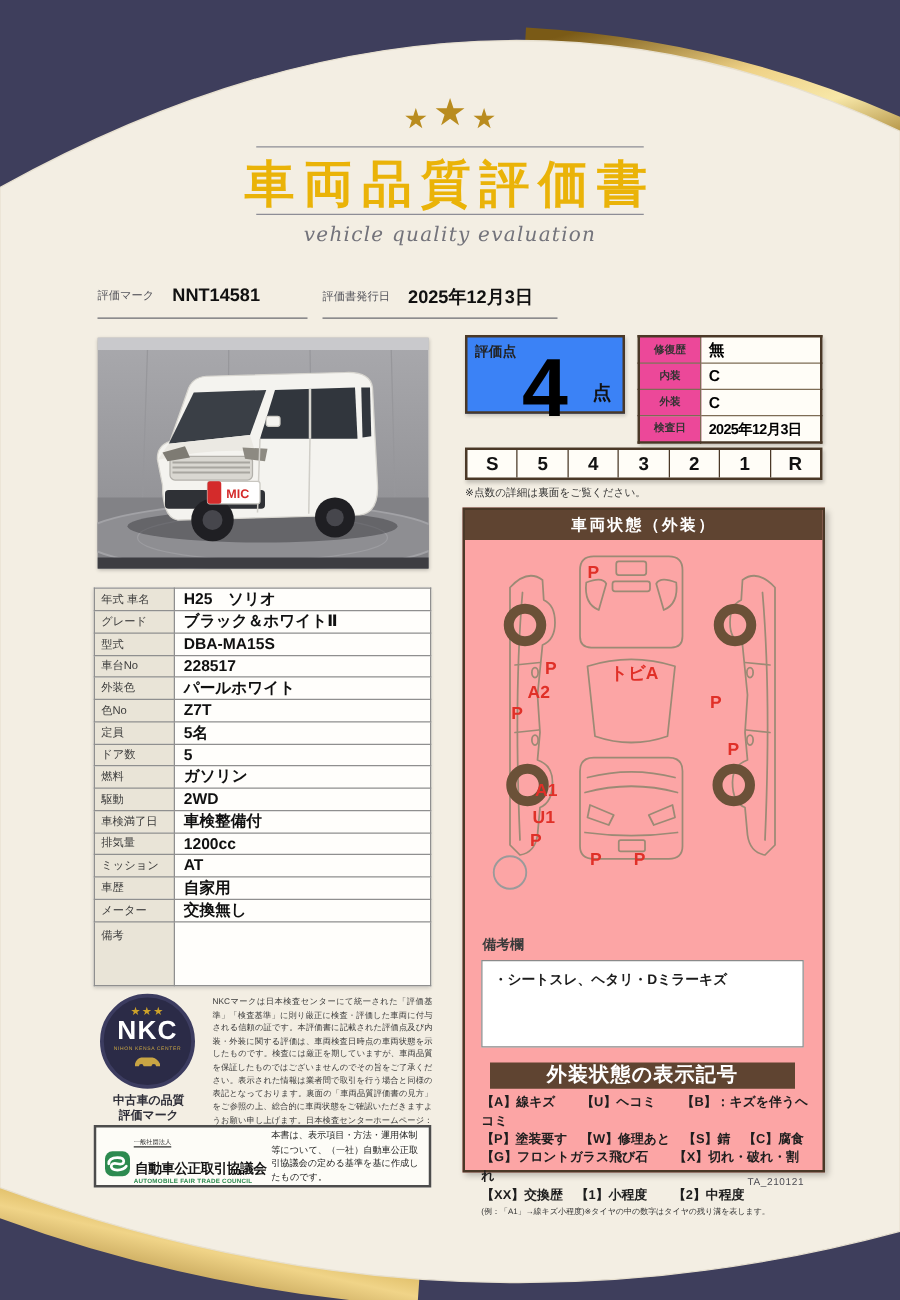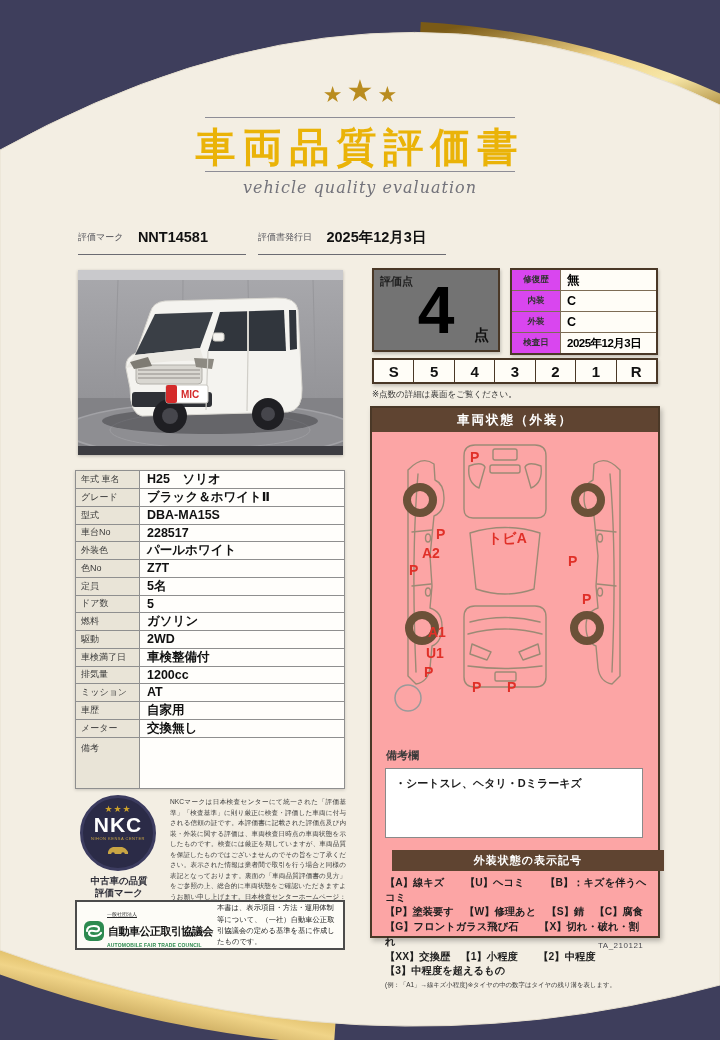--- a/index.html
+++ b/index.html
@@ -43,35 +43,35 @@
   .nkc-logo .lstars{font-size:9px;color:#cda22a;letter-spacing:1px;margin-top:7px;line-height:1;}
   .nkc-logo .lname{font-size:21px;font-weight:bold;letter-spacing:1px;line-height:1.05;}
   .nkc-logo .lsub{font-size:4px;color:#c9a544;letter-spacing:.5px;line-height:1.4;}
   .nkc-caption{position:absolute;left:0;top:80px;width:82px;text-align:center;font-size:9.5px;font-weight:bold;color:#2e2e38;line-height:1.25;}
   .nkc-text{position:absolute;left:92px;top:2px;width:176px;font-size:6.6px;line-height:1.6;color:#3a3a3a;text-align:justify;}
 
   
   .ftc{position:absolute;left:75px;top:900px;width:270px;height:50px;border:2px solid #4c4c4c;background:#fdfcf7;box-sizing:border-box;display:flex;align-items:center;padding:4px 6px;}
   .ftc-logo{width:130px;flex:0 0 auto;}
   .ftc-corp{font-size:5px;color:#2c2c2c;border-bottom:.5px solid #2c2c2c;display:inline-block;margin-left:24px;}
-  .ftc-row{display:flex;align-items:center;gap:3px;}
+  .ftc-row{display:flex;align-items:flex-end;gap:3px;}
   .ftc-name{font-size:11px;font-weight:bold;color:#141414;letter-spacing:-.5px;}
   .ftc-eng{font-size:5px;font-weight:bold;color:#2c8a4f;letter-spacing:.2px;margin-left:24px;}
   .ftc-text{flex:1;font-size:7.3px;line-height:1.55;color:#222;padding-left:4px;}
 
   
-  .scorebox{position:absolute;left:372px;top:268px;width:128px;height:84px;background:#737373;
+  .scorebox{position:absolute;left:372px;top:268px;width:128px;height:63px;background:#3b82f6;
      border:2.5px solid #4a3827;box-sizing:border-box;box-shadow:1px 2px 3px rgba(0,0,0,.2);}
   .scorebox .slabel{position:absolute;left:6px;top:4px;font-size:11px;font-weight:bold;color:#222;}
   .scorebox .sval{position:absolute;left:0;top:-2px;width:100%;text-align:center;font-size:66px;font-weight:bold;color:#000;line-height:84px;}
   .scorebox .sunit{position:absolute;right:9px;bottom:5px;font-size:15px;font-weight:bold;color:#111;}
   table.dtable{position:absolute;left:510px;top:268px;width:148px;height:84px;border-collapse:collapse;background:#fffdf7;
      border:2px solid #4a3827;box-shadow:1px 2px 3px rgba(0,0,0,.2);}
   table.dtable th,table.dtable td{border:1px solid #7d6c55;height:20px;padding:0 3px;}
-  table.dtable th{width:42px;background:#d946ef;font-size:8.5px;font-weight:bold;color:#333;}
+  table.dtable th{width:42px;background:#ec4899;font-size:8.5px;font-weight:bold;color:#333;}
   table.dtable td{font-size:12.5px;font-weight:bold;color:#000;padding-left:6px;}
   table.dtable td.date{font-size:11.5px;letter-spacing:-.5px;}
   .scale{position:absolute;left:372px;top:358px;width:286px;height:26px;border:2px solid #4a3827;background:#fffdf7;
      box-sizing:border-box;display:flex;box-shadow:1px 2px 3px rgba(0,0,0,.2);}
   .scale span{flex:1;border-right:1.5px solid #4a3827;display:flex;align-items:center;justify-content:center;
      font-size:15px;font-weight:bold;color:#111;}
   .scale span:last-child{border-right:none;}
   .scorenote{position:absolute;left:372px;top:389px;font-size:8.5px;color:#333;}
 
   
@@ -80,22 +80,22 @@
   .panel-h{height:24px;background:#5f4431;color:#fff;font-size:12.5px;font-weight:bold;
      display:flex;align-items:center;justify-content:center;letter-spacing:2px;}
   .diagram{position:absolute;left:6px;top:28px;width:272px;height:312px;}
   .diagram svg{position:absolute;left:0;top:0;}
   .car-line{fill:none;stroke:#9c8a75;stroke-width:1.4;stroke-linejoin:round;stroke-linecap:round;}
   .wheel{fill:none;stroke:#6b5138;stroke-width:8;}
   .spare{fill:none;stroke:#9a9a9a;stroke-width:1.5;}
   .mark{font-family:"Liberation Sans",sans-serif;font-size:14px;font-weight:bold;fill:#e03028;}
   .rem-label{position:absolute;left:14px;top:340px;font-size:11px;font-weight:bold;color:#3a3a3a;}
   .rem-box{position:absolute;left:13px;top:360px;width:258px;height:70px;background:#fff;border:1.5px solid #8a8a8a;box-sizing:border-box;padding:7px 9px;font-size:11px;font-weight:bold;color:#1c1c1c;}
-  .legend-h{position:absolute;left:20px;top:442px;width:272px;height:21px;background:#5f4431;color:#fff;
-     font-size:11px;font-weight:bold;display:flex;align-items:center;justify-content:center;letter-spacing:1px;}
+  .legend-h{position:absolute;left:20px;top:442px;width:244px;height:21px;background:#5f4431;color:#fff;
+     font-size:16px;font-weight:bold;display:flex;align-items:center;justify-content:center;letter-spacing:1px;}
   .legend{position:absolute;left:13px;top:468px;width:262px;font-size:10.3px;font-weight:bold;color:#1e1e1e;line-height:1.43;}
   .legend-note{font-size:6.4px;font-weight:normal;color:#333;margin-top:1px;}
   .tacode{position:absolute;left:598px;top:941px;font-size:8px;color:#4b4b52;letter-spacing:.5px;}
 </style>
 </head>
 <body>
 
 <div id="page">
 
   <svg id="bg" width="720" height="1040" viewBox="0 0 720 1040">
@@ -396,20 +396,19 @@
     <div class="rem-label">備考欄</div>
     <div class="rem-box">・シートスレ、ヘタリ・Dミラーキズ</div>
 
     <div class="legend-h">外装状態の表示記号</div>
     <div class="legend">
       <div>
           <div>【A】線キズ　　【U】ヘコミ　　【B】：キズを伴うヘコミ</div>
           <div>【P】塗装要す　【W】修理あと　【S】錆　【C】腐食</div>
           <div>【G】フロントガラス飛び石　　【X】切れ・破れ・割れ</div>
           <div>【XX】交換歴　【1】小程度　　【2】中程度</div>
-          <div>【3】中程度を超えるもの</div>
         </div>
       <div class="legend-note">(例：「A1」→線キズ小程度)※タイヤの中の数字はタイヤの残り溝を表します。</div>
     </div>
   </div>
 
   <div class="tacode">TA_210121</div>
 </div>
 
 </body></html>

